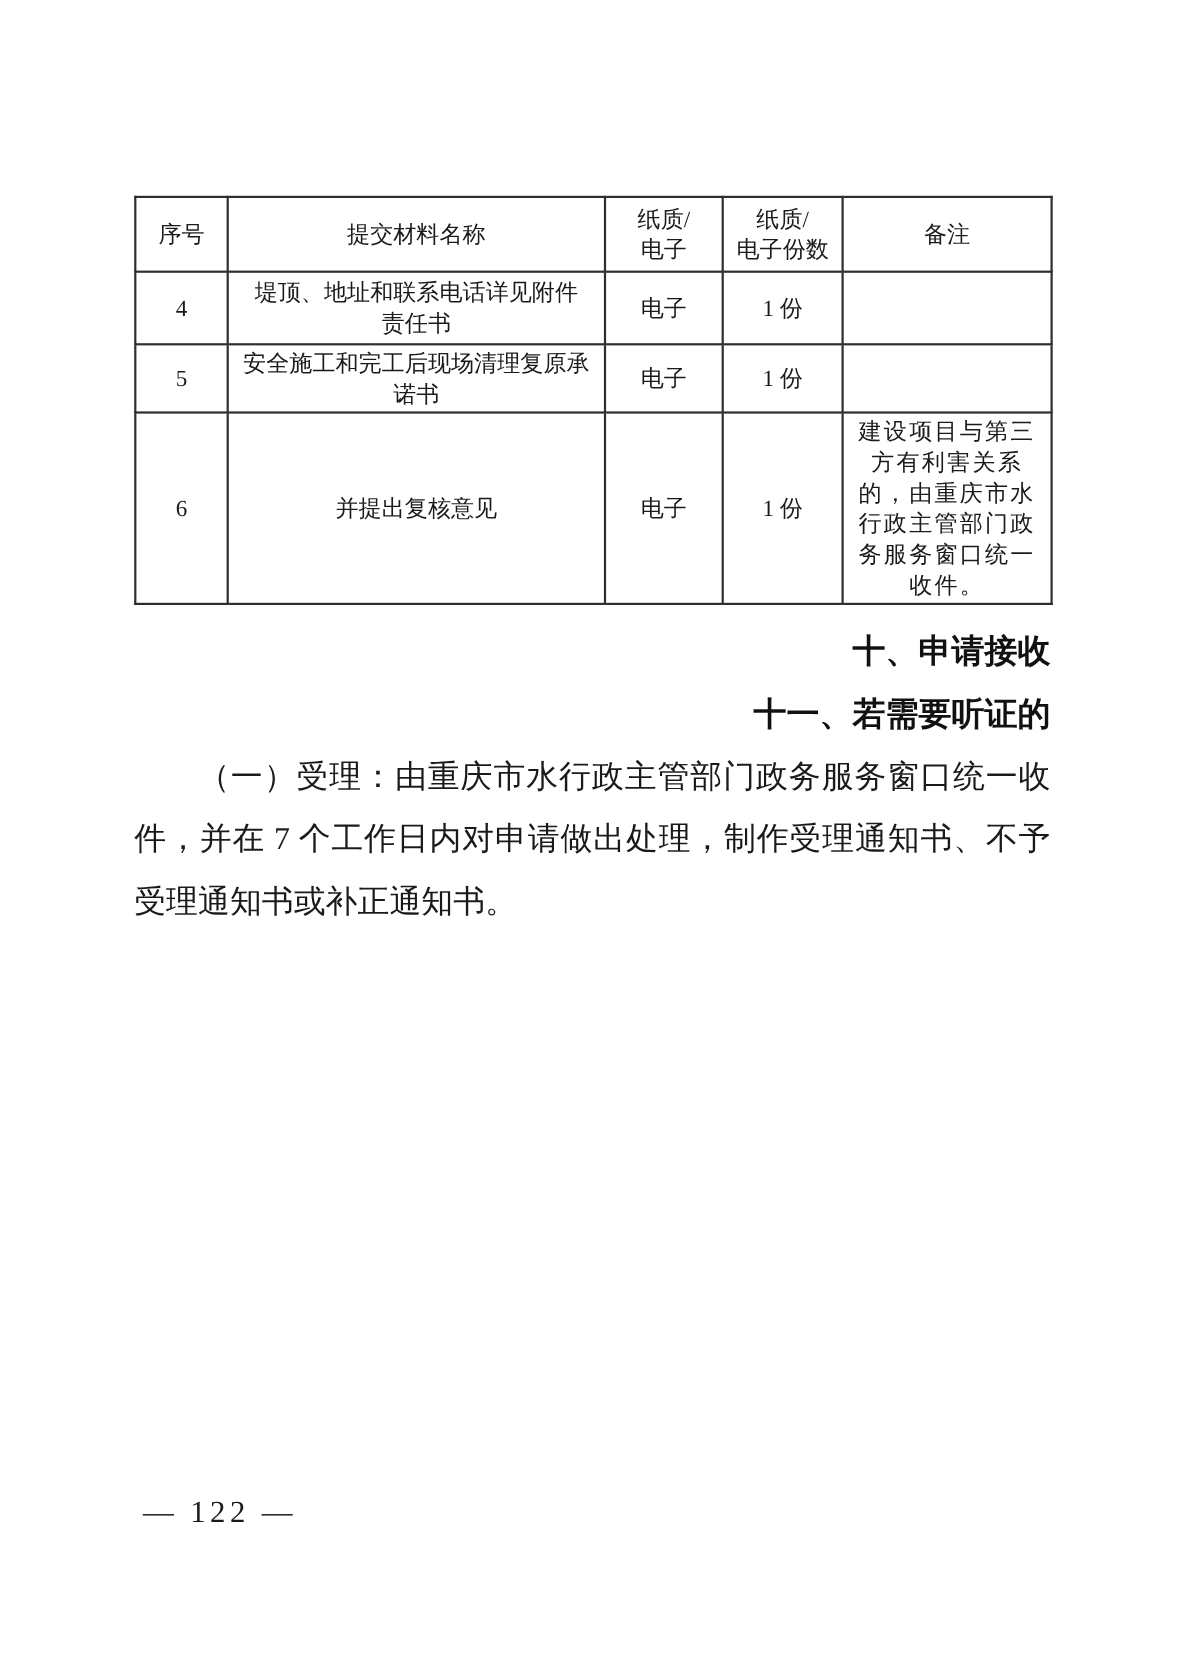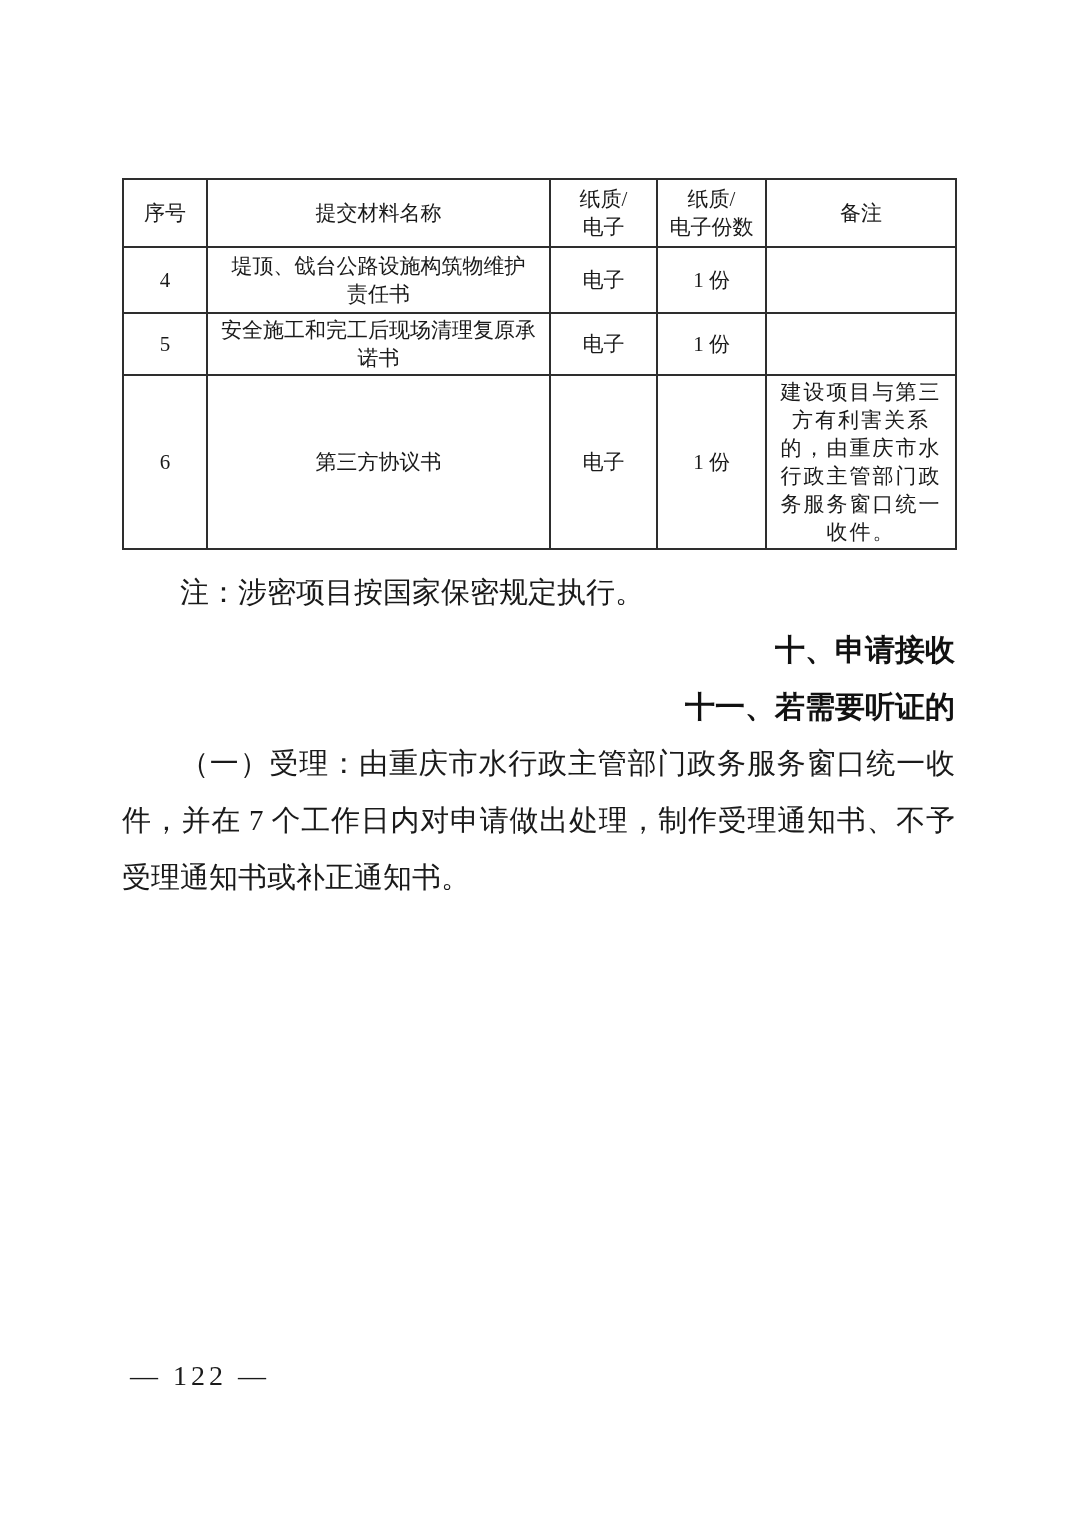--- a/index.html
+++ b/index.html
@@ -92,45 +92,44 @@
         <th>序号</th>
         <th>提交材料名称</th>
         <th class="pre-line">纸质/
 电子</th>
         <th class="pre-line">纸质/
 电子份数</th>
         <th>备注</th>
       </tr>
       <tr class="row-4">
         <td>4</td>
-        <td class="pre-line">堤顶、戗台公路设施构筑物维护
+        <td class="pre-line">堤顶、地址和联系电话详见附件
 责任书</td>
         <td>电子</td>
         <td>1 份</td>
         <td class="remark-cell"></td>
       </tr>
       <tr class="row-5">
         <td>5</td>
         <td>安全施工和完工后现场清理复原承诺书</td>
         <td>电子</td>
         <td>1 份</td>
         <td class="remark-cell"></td>
       </tr>
       <tr class="row-6">
         <td>6</td>
-        <td>第三方协议书</td>
+        <td>并提出复核意见</td>
         <td>电子</td>
         <td>1 份</td>
         <td class="remark-cell">建设项目与第三方有利害关系的，由重庆市水行政主管部门政务服务窗口统一收件。</td>
       </tr>
     </tbody>
   </table>
 
   <div class="body-text">
-    <p>注：涉密项目按国家保密规定执行。</p>
     <h2 class="section-heading">十、申请接收</h2>
     <h2 class="section-heading">十一、若需要听证的</h2>
     <p>（一）受理：由重庆市水行政主管部门政务服务窗口统一收件，并在 7 个工作日内对申请做出处理，制作受理通知书、不予受理通知书或补正通知书。</p>
   </div>
 
 </div>
 
 <div class="page-number">— 122 —</div>
 
 </body></html>

